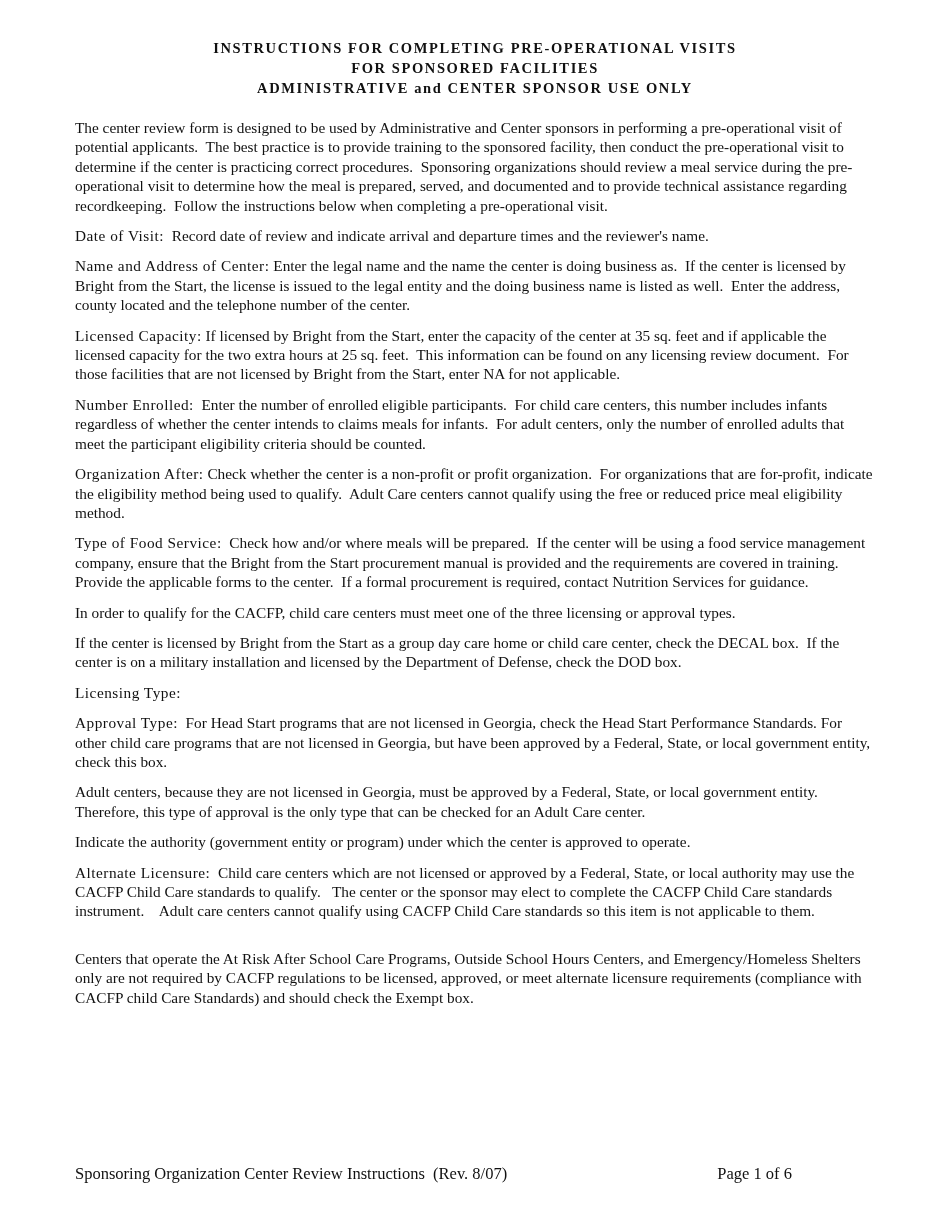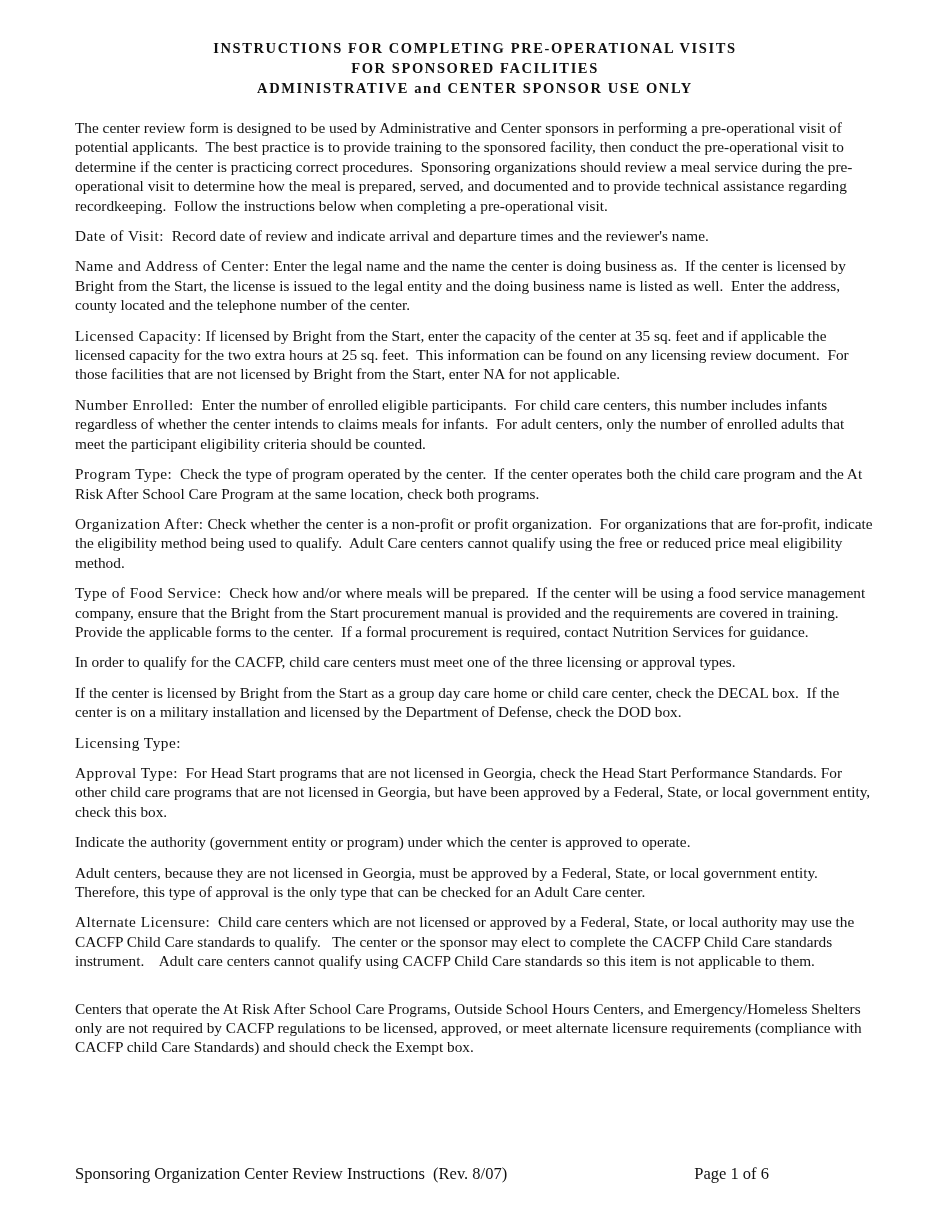--- a/index.html
+++ b/index.html
@@ -60,21 +60,21 @@
     left: 75px;
     right: 75px;
     top: 1163px;
     display: flex;
     justify-content: space-between;
     font-size: 16.5px;
     line-height: 22px;
     white-space: pre-wrap;
   }
   .footer .right {
-    margin-right: 106px;
+    margin-right: 83px;
   }
 </style>
 </head>
 <body>
 
 <div class="page">
   <div class="content">
 
     <div class="title-block">
       <div class="title-line">INSTRUCTIONS FOR COMPLETING PRE-OPERATIONAL VISITS</div>
@@ -85,38 +85,37 @@
     <p class="doc-par"><span>The center review form is designed to be used by Administrative and Center sponsors in performing a pre-operational visit of potential applicants.  The best practice is to provide training to the sponsored facility, then conduct the pre-operational visit to determine if the center is practicing correct procedures.  Sponsoring organizations should review a meal service during the pre-operational visit to determine how the meal is prepared, served, and documented and to provide technical assistance regarding recordkeeping.  Follow the instructions below when completing a pre-operational visit.</span></p>
 
     <p class="doc-par"><span class="lbl">Date of Visit:</span><span>  Record date of review and indicate arrival and departure times and the reviewer's name.</span></p>
 
     <p class="doc-par"><span class="lbl">Name and Address of Center:</span><span> Enter the legal name and the name the center is doing business as.  If the center is licensed by Bright from the Start, the license is issued to the legal entity and the doing business name is listed as well.  Enter the address, county located and the telephone number of the center.</span></p>
 
     <p class="doc-par"><span class="lbl">Licensed Capacity:</span><span> If licensed by Bright from the Start, enter the capacity of the center at 35 sq. feet and if applicable the licensed capacity for the two extra hours at 25 sq. feet.  This information can be found on any licensing review document.  For those facilities that are not licensed by Bright from the Start, enter NA for not applicable.</span></p>
 
     <p class="doc-par"><span class="lbl">Number Enrolled:</span><span>  Enter the number of enrolled eligible participants.  For child care centers, this number includes infants regardless of whether the center intends to claims meals for infants.  For adult centers, only the number of enrolled adults that meet the participant eligibility criteria should be counted.</span></p>
 
-    <p class="doc-par"><span class="lbl">Program Type:</span><span>  Check the type of program operated by the center.  If the center operates both the child care program and the At Risk After School Care Program at the same location, check both programs.</span></p>
 
     <p class="doc-par"><span class="lbl">Organization After:</span><span> Check whether the center is a non-profit or profit organization.  For organizations that are for-profit, indicate the eligibility method being used to qualify.  Adult Care centers cannot qualify using the free or reduced price meal eligibility method.</span></p>
 
     <p class="doc-par"><span class="lbl">Type of Food Service:</span><span>  Check how and/or where meals will be prepared.  If the center will be using a food service management company, ensure that the Bright from the Start procurement manual is provided and the requirements are covered in training.   Provide the applicable forms to the center.  If a formal procurement is required, contact Nutrition Services for guidance.</span></p>
 
 
     <p class="doc-par"><span class="lbl"></span><span>In order to qualify for the CACFP, child care centers must meet one of the three licensing or approval types.</span></p>
 
     <p class="doc-par"><span class="lbl"></span><span>If the center is licensed by Bright from the Start as a group day care home or child care center, check the DECAL box.  If the center is on a military installation and licensed by the Department of Defense, check the DOD box.</span></p>
 
     <p class="doc-par"><span class="lbl">Licensing Type:</span><span></span></p>
 
     <p class="doc-par"><span class="lbl">Approval Type:</span><span>  For Head Start programs that are not licensed in Georgia, check the Head Start Performance Standards. For other child care programs that are not licensed in Georgia, but have been approved by a Federal, State, or local government entity, check this box.</span></p>
 
+    <p class="doc-par"><span class="lbl"></span><span>Adult centers, because they are not licensed in Georgia, must be approved by a Federal, State, or local government entity.  Therefore, this type of approval is the only type that can be checked for an Adult Care center.</span></p>
+
     <p class="doc-par"><span class="lbl"></span><span>Indicate the authority (government entity or program) under which the center is approved to operate.</span></p>
-
-    <p class="doc-par"><span class="lbl"></span><span>Adult centers, because they are not licensed in Georgia, must be approved by a Federal, State, or local government entity.  Therefore, this type of approval is the only type that can be checked for an Adult Care center.</span></p>
 
     <p class="doc-par"><span class="lbl">Alternate Licensure:</span><span>  Child care centers which are not licensed or approved by a Federal, State, or local authority may use the CACFP Child Care standards to qualify.   The center or the sponsor may elect to complete the CACFP Child Care standards instrument.    Adult care centers cannot qualify using CACFP Child Care standards so this item is not applicable to them.</span></p>
 
     <p class="doc-par gap-top"><span>Centers that operate the At Risk After School Care Programs, Outside School Hours Centers, and Emergency/Homeless Shelters only are not required by CACFP regulations to be licensed, approved, or meet alternate licensure requirements (compliance with CACFP child Care Standards) and should check the Exempt box.</span></p>
 
   </div>
 
   <div class="footer">
     <span class="left">Sponsoring Organization Center Review Instructions  (Rev. 8/07)</span>
     <span class="right">Page 1 of 6</span>

